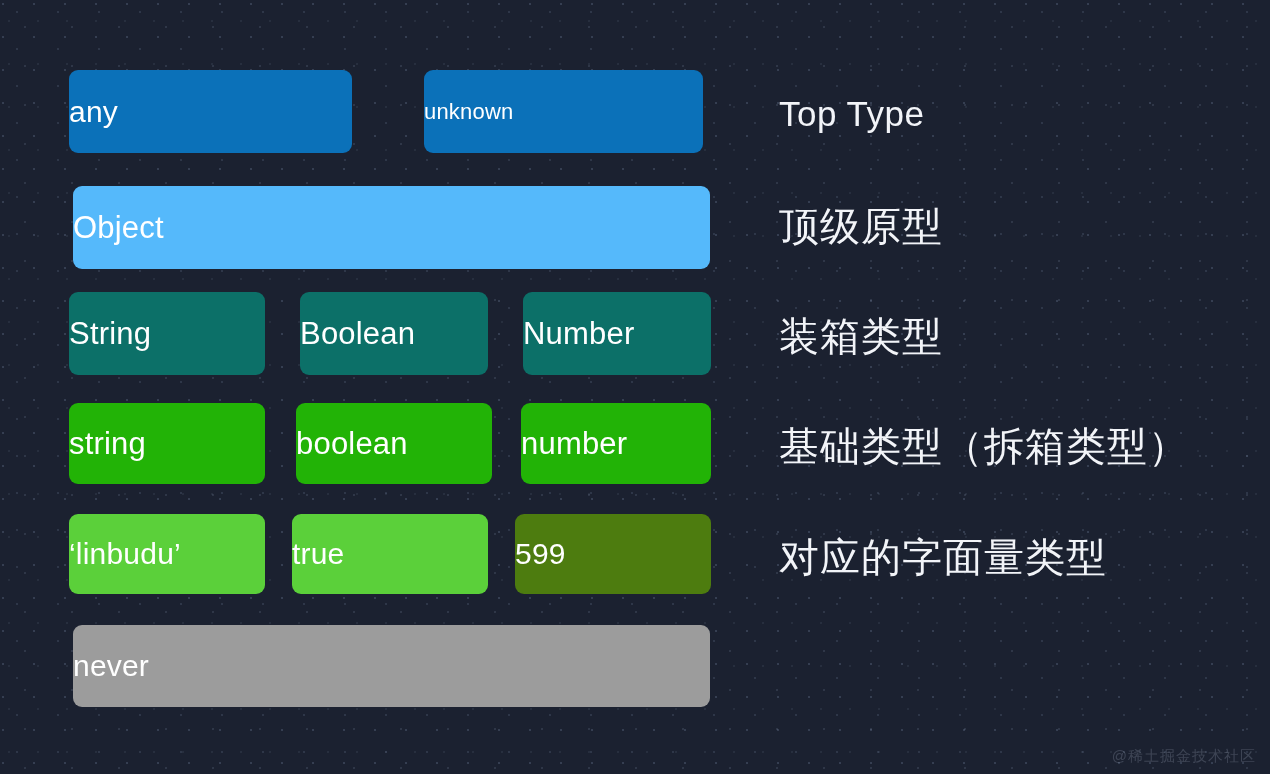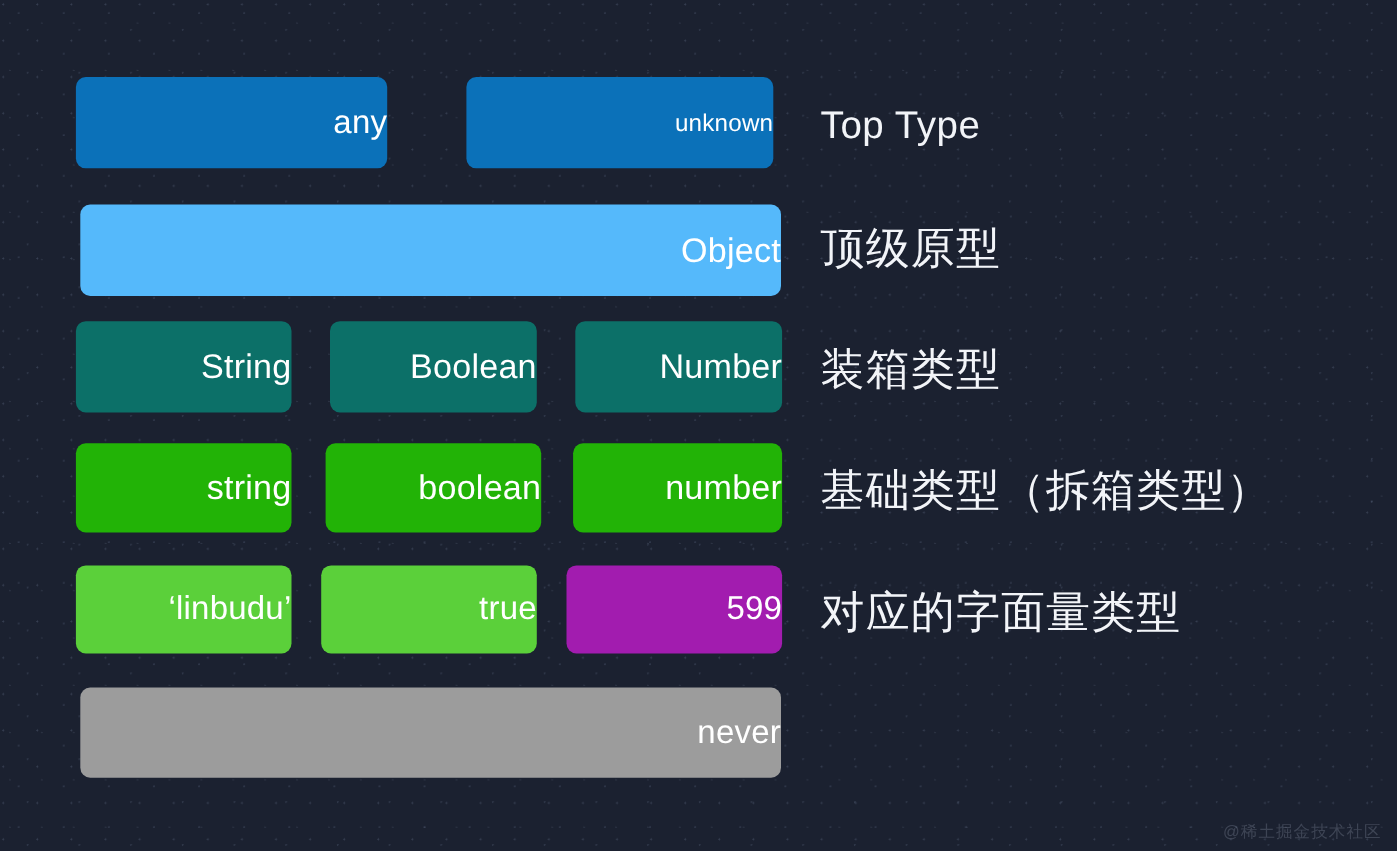--- a/index.html
+++ b/index.html
@@ -29,33 +29,33 @@
   #diagram {
     position: absolute;
     inset: 0;
     z-index: 1;
   }
   .chip {
     position: absolute;
     border-radius: 9px;
     display: flex;
     align-items: center;
-    justify-content: flex-end;
+    justify-content: flex-start;
     color: #ffffff;
     box-sizing: border-box;
     letter-spacing: 0.2px;
   }
   .chip-label {
     display: block;
     line-height: 1;
     white-space: nowrap;
   }
   .side-label {
     position: absolute;
-    left: 746px;
+    left: 779px;
     color: #f2f4f8;
     white-space: nowrap;
     line-height: 1;
   }
   .side-label.latin { font-size: 35px; letter-spacing: 0.5px; }
   .side-label.cjk   { font-size: 40px; letter-spacing: 1px; }
 
   
   #chip-any      { left: 69px;  top: 70px;  width: 283px; height: 83px; background: #0b71b9; font-size: 30px; }
   #chip-unknown  { left: 424px; top: 70px;  width: 279px; height: 83px; background: #0b71b9; font-size: 22px; }
@@ -73,21 +73,21 @@
 
   
   #chip-string   { left: 69px;  top: 403px; width: 196px; height: 81px; background: #22b306; font-size: 31px; }
   #chip-boolean  { left: 296px; top: 403px; width: 196px; height: 81px; background: #22b306; font-size: 31px; }
   #chip-number   { left: 521px; top: 403px; width: 190px; height: 81px; background: #22b306; font-size: 31px; }
   #label-primitive { top: 426px; }
 
   
   #chip-linbudu  { left: 69px;  top: 514px; width: 196px; height: 80px; background: #5bd03a; font-size: 30px; }
   #chip-true     { left: 292px; top: 514px; width: 196px; height: 80px; background: #5bd03a; font-size: 30px; }
-  #chip-599      { left: 515px; top: 514px; width: 196px; height: 80px; background: #a21caf; font-size: 30px; }
+  #chip-599      { left: 515px; top: 514px; width: 196px; height: 80px; background: #4d7c0f; font-size: 30px; }
   #label-literal { top: 537px; }
 
   
   #chip-never    { left: 73px;  top: 625px; width: 637px; height: 82px; background: #9c9c9c; font-size: 30px; }
   #label-bottom-type { top: 648px; }
 
   #watermark {
     position: absolute;
     right: 14px;
     bottom: 8px;

